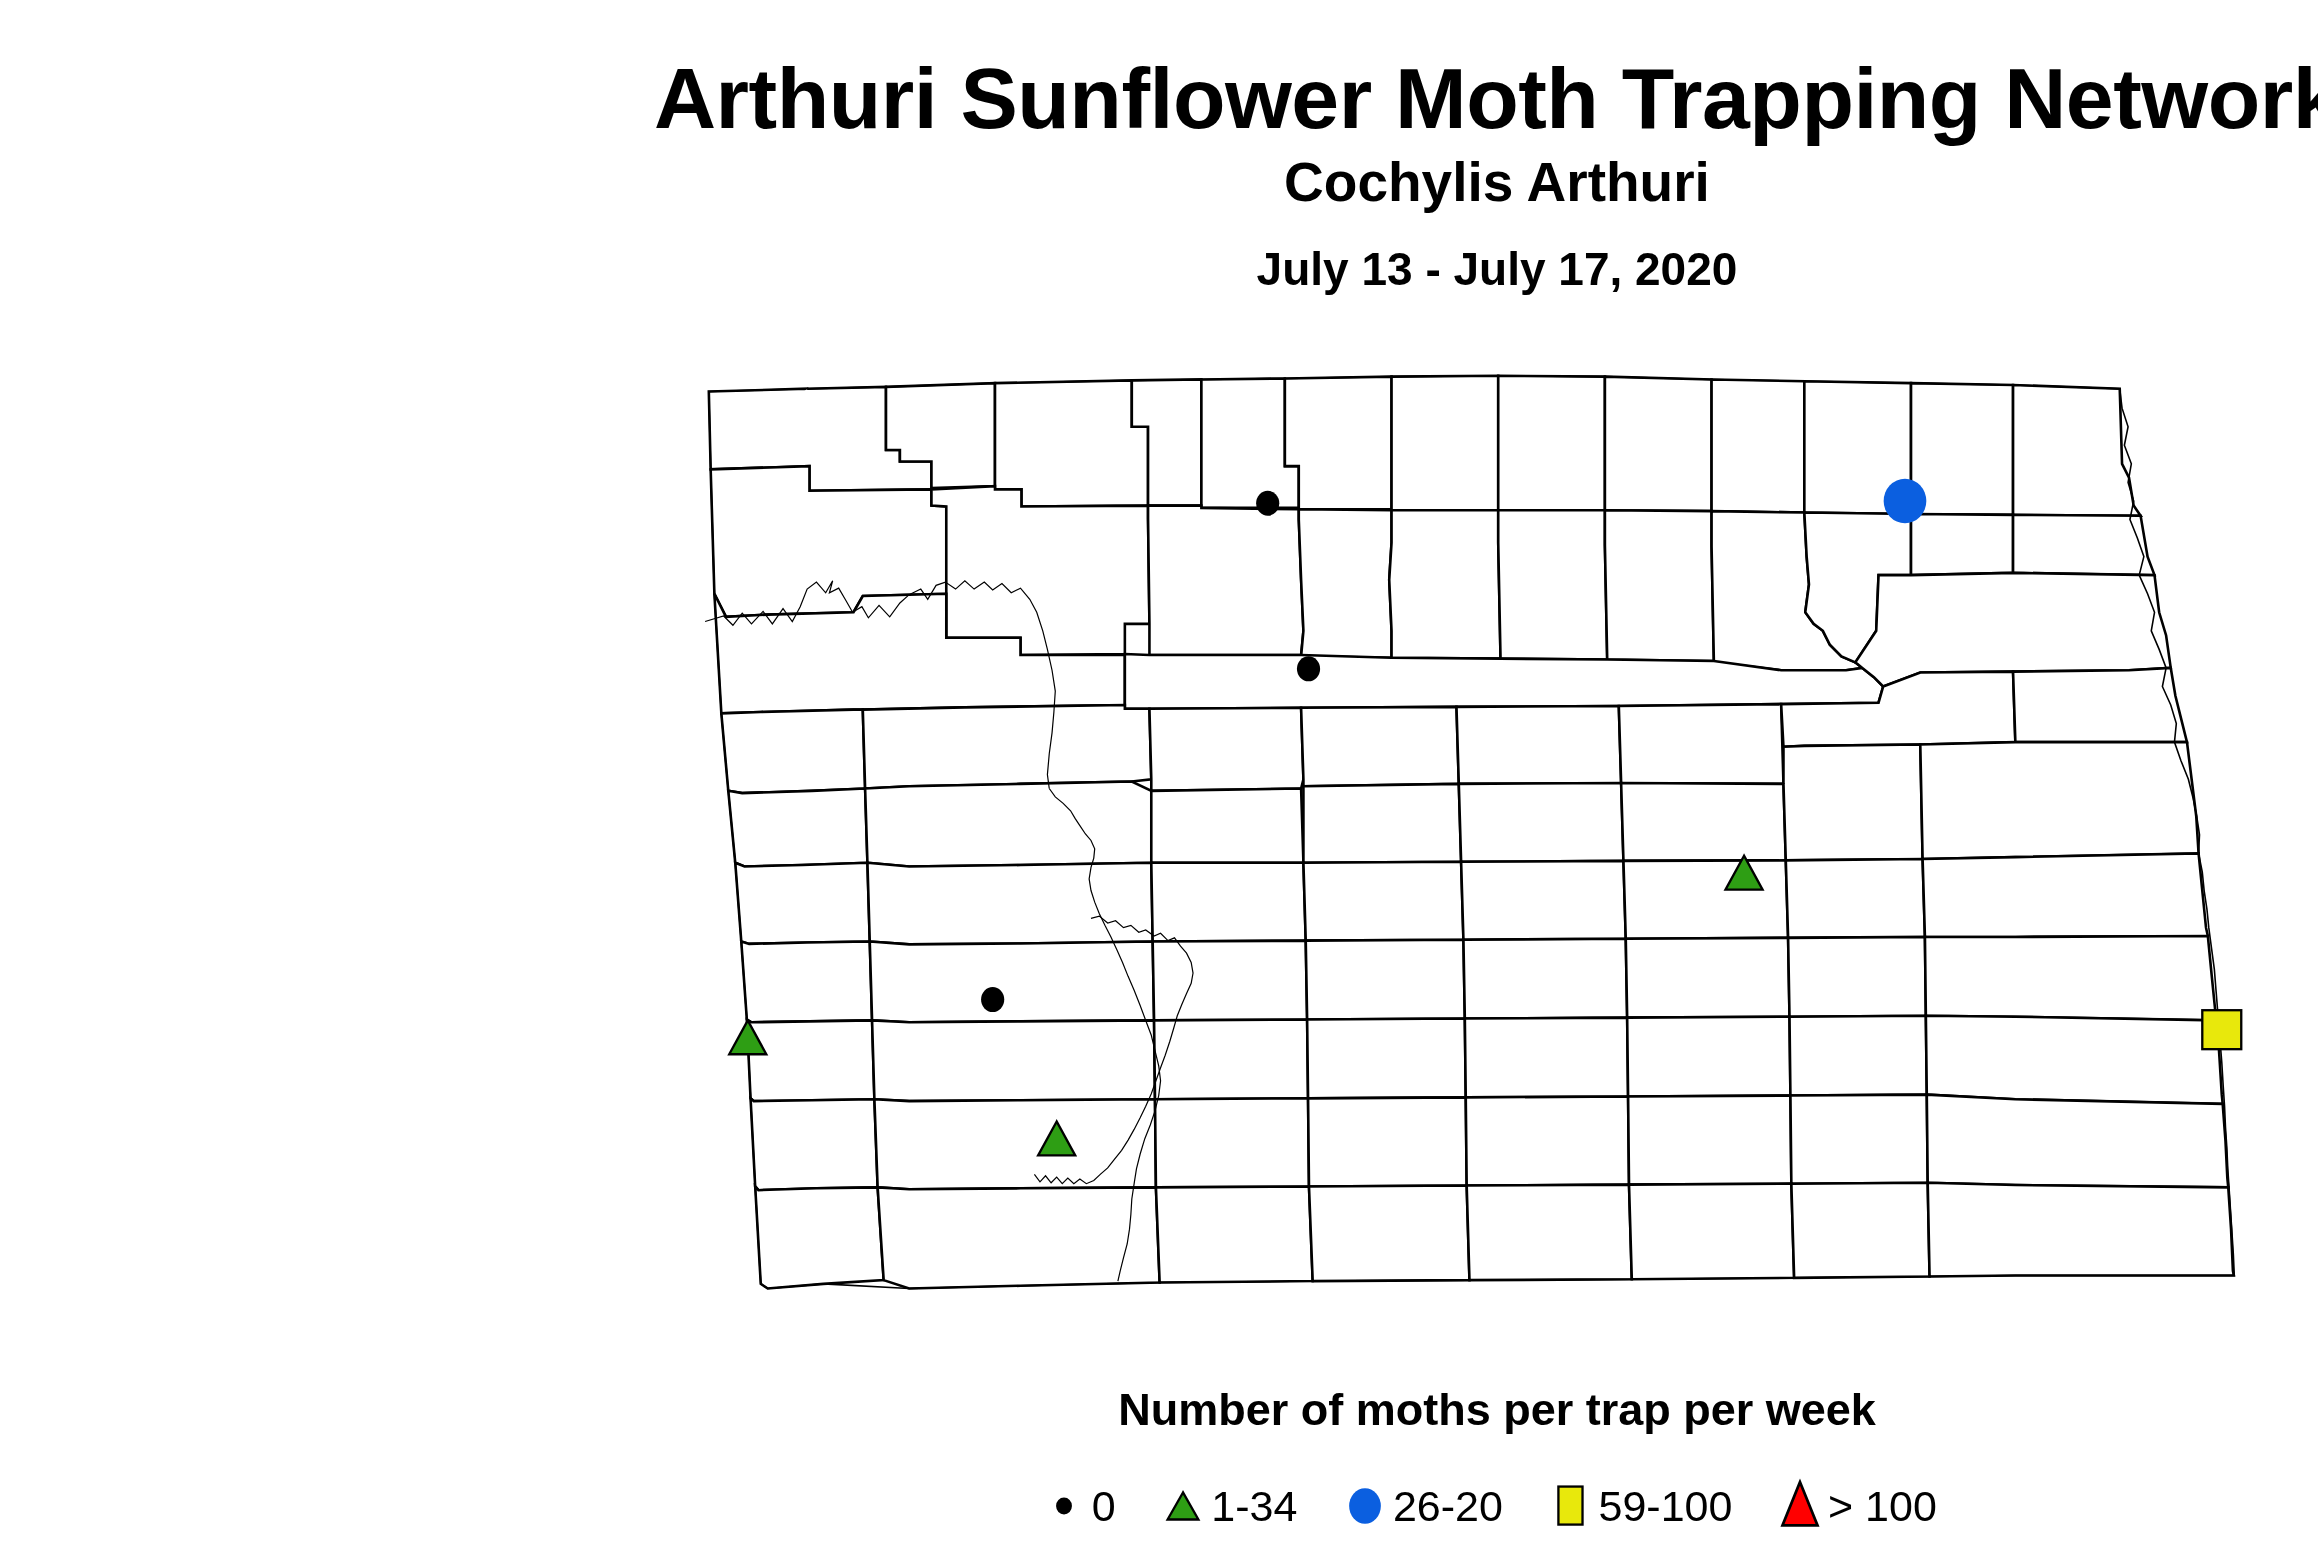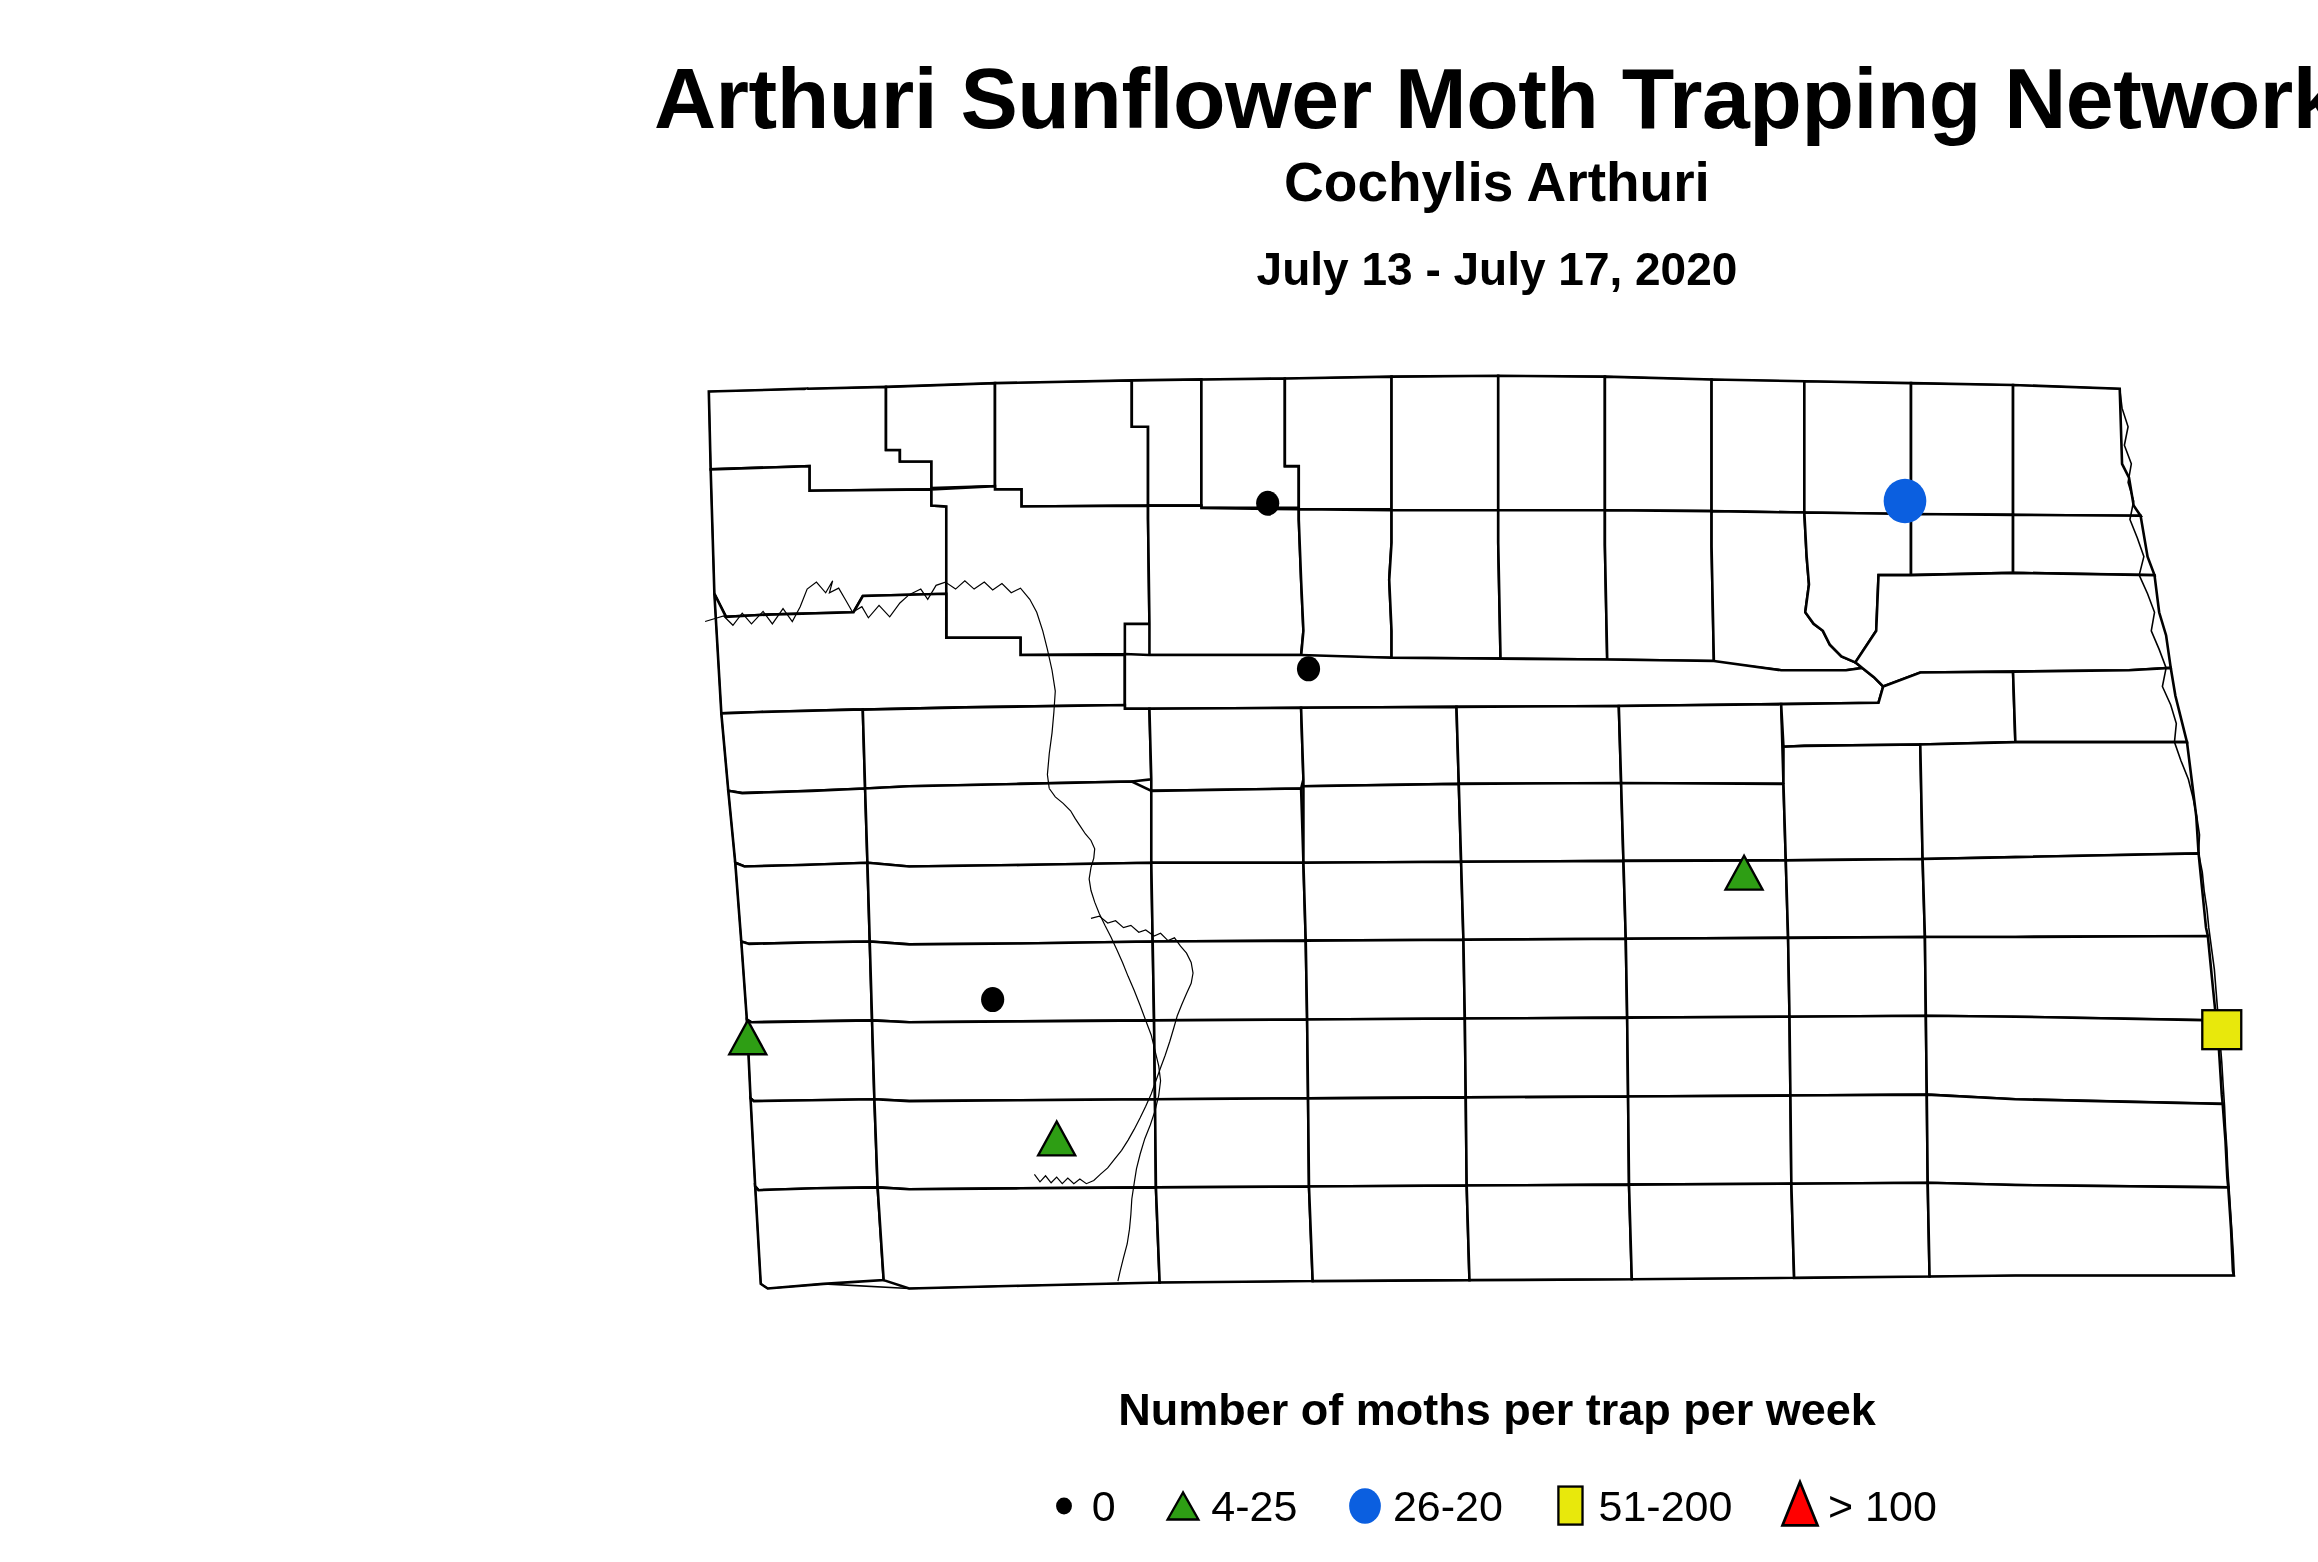--- a/index.html
+++ b/index.html
@@ -302,39 +302,39 @@
       </span>
       <span class="legend-label">0</span>
     </div>
 
     <div class="legend-item">
       <span class="legend-symbol">
         <svg class="sym-svg" width="42" height="42" viewBox="0 0 90 90" xmlns="http://www.w3.org/2000/svg">
           <polygon points="45,16 12,74 78,74" fill="#2E9E14" stroke="#000000" stroke-width="5"></polygon>
         </svg>
       </span>
-      <span class="legend-label">4-25</span>
+      <span class="legend-label">1-34</span>
     </div>
 
     <div class="legend-item">
       <span class="legend-symbol">
         <svg class="sym-svg" width="42" height="42" viewBox="0 0 90 90" xmlns="http://www.w3.org/2000/svg">
           <ellipse cx="45" cy="45" rx="34" ry="38" fill="#0B5FE0"></ellipse>
         </svg>
       </span>
       <span class="legend-label">26-20</span>
     </div>
 
     <div class="legend-item">
       <span class="legend-symbol">
         <svg class="sym-svg" width="42" height="51" viewBox="0 0 90 110" xmlns="http://www.w3.org/2000/svg">
           <rect x="20" y="12" width="52" height="82" fill="#E8E80C" stroke="#000000" stroke-width="5"></rect>
         </svg>
       </span>
-      <span class="legend-label">51-200</span>
+      <span class="legend-label">59-100</span>
     </div>
 
     <div class="legend-item">
       <span class="legend-symbol">
         <svg class="sym-svg" width="46" height="56" viewBox="0 0 100 120" xmlns="http://www.w3.org/2000/svg">
           <polygon points="50,8 12,102 88,102" fill="#FF0000" stroke="#000000" stroke-width="6"></polygon>
         </svg>
       </span>
       <span class="legend-label">&gt; 100</span>
     </div>

